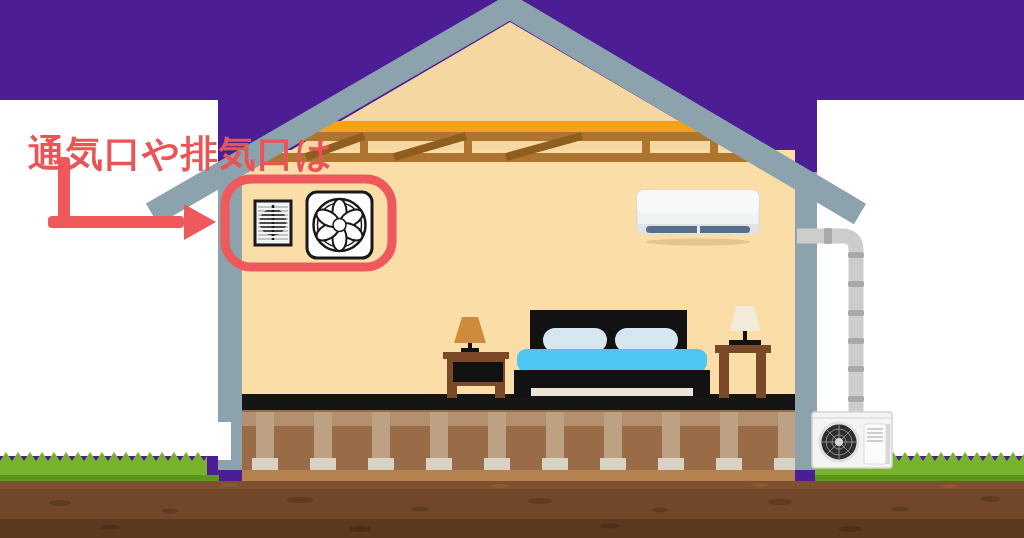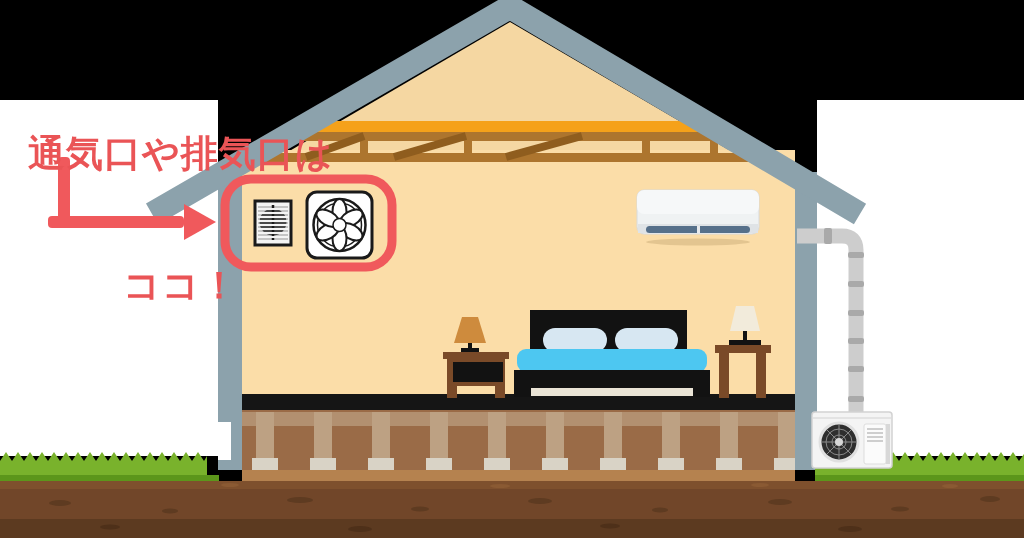--- a/index.html
+++ b/index.html
@@ -1,37 +1,35 @@
 <!DOCTYPE html>
 <html><head>
 <meta charset="utf-8">
 <style>
   html,body { margin:0; padding:0; background:#ffffff; }
   .canvas {
     position:relative; width:1024px; height:538px;
-    background:#000000; overflow:hidden;
+    background:#4c1d95; overflow:hidden;
     font-family:"Liberation Sans","DejaVu Sans",sans-serif;
-    text-align:center;
   }
   .illustration { position:absolute; inset:0; }
   .annotation {
     position:absolute; left:28px; top:44px;
     font-size:37px; font-weight:bold; line-height:44px;
     letter-spacing:1px; color:#EA5456; white-space:pre;
     z-index:5;
   }
 </style>
 </head>
 <body>
 
 <div class="canvas">
 
   <div class="annotation">
     <div>通気口や排気口は</div>
-    <div>ココ！</div>
   </div>
 
   <svg class="illustration" width="1024" height="538" viewBox="0 0 1024 538" xmlns="http://www.w3.org/2000/svg">
 
     <g>
       <rect x="0" y="481" width="1024" height="57" fill="#714629"></rect>
       <rect x="0" y="481" width="1024" height="8" fill="#7E502D"></rect>
       <rect x="0" y="519" width="1024" height="19" fill="#5C3A20"></rect>
       <g fill="#5E3B21">
         <ellipse cx="60" cy="503" rx="11" ry="3"></ellipse>

